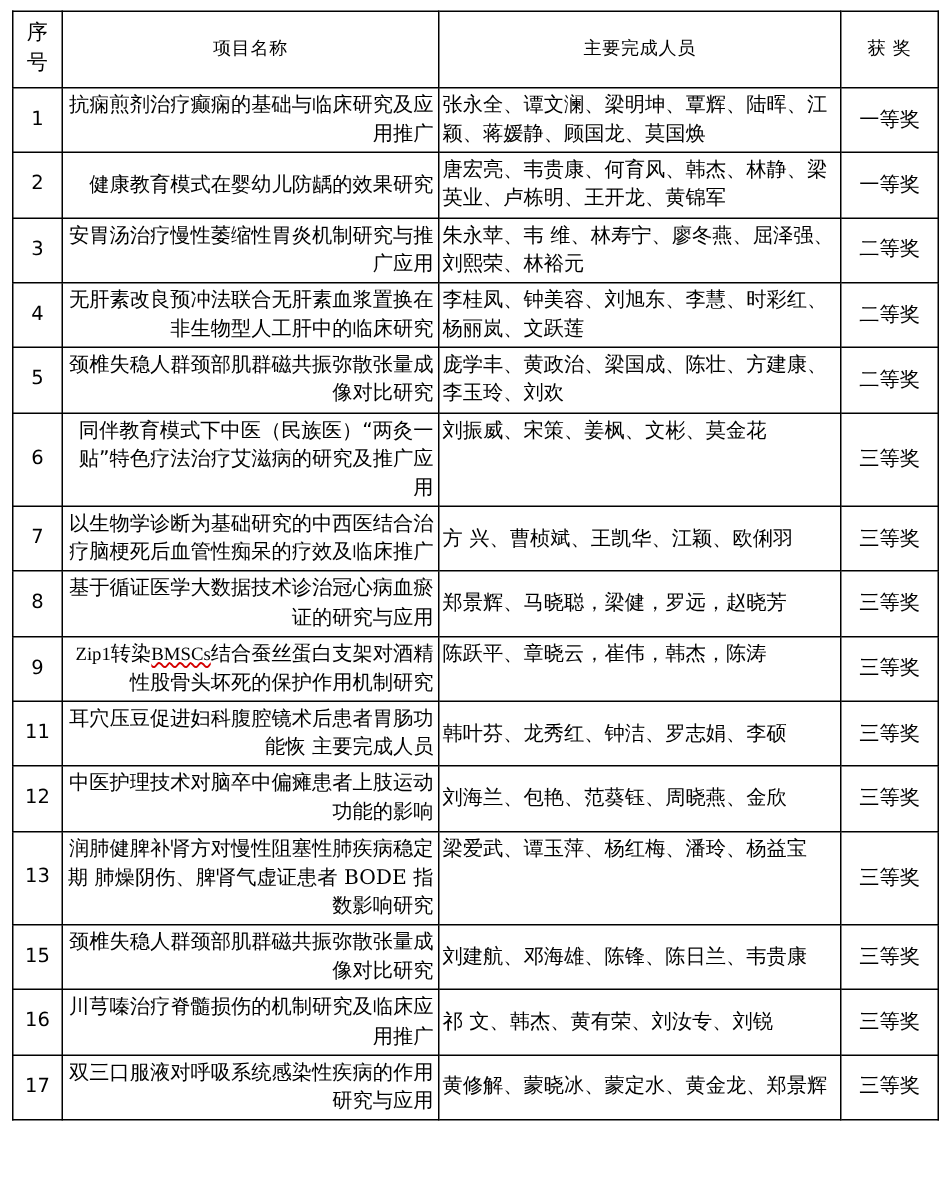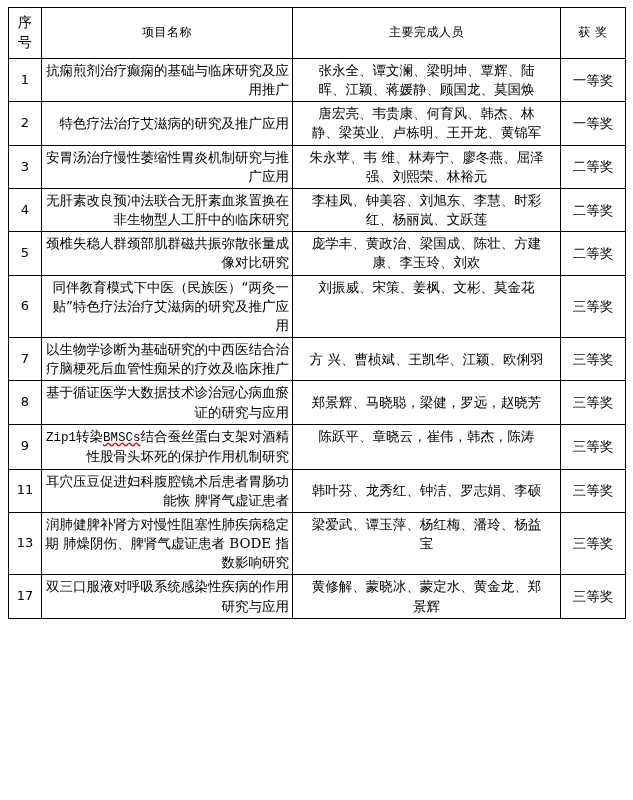--- a/index.html
+++ b/index.html
@@ -59,37 +59,37 @@
     text-align: center;
     font-size: 13px;
     vertical-align: middle;
   }
   tbody td.title {
     text-align: right;
     font-size: 13.5px;
     padding: 2px 3px;
   }
   tbody td.people {
-    text-align: center;
+    text-align: left;
     font-size: 13.5px;
-    padding: 2px 14px;
+    padding: 2px 2px;
   }
   tbody td.people.top {
     vertical-align: top;
   }
   tbody td.award {
     text-align: center;
     font-size: 13.5px;
     vertical-align: middle;
   }
   .latin {
     font-family: "DejaVu Serif", "Liberation Serif", serif;
   }
   .mono {
-    font-family: Liberation Mono, monospace;
+    font-family: Liberation Serif, serif;
     font-size: 12.5px;
   }
   .misspell {
     text-decoration: underline wavy #d40000;
     text-decoration-skip-ink: none;
   }
 </style>
 </head>
 <body>
 
@@ -114,21 +114,21 @@
     </thead>
     <tbody id="table-body">
         <tr>
           <td class="idx">1</td>
           <td class="title">抗痫煎剂治疗癫痫的基础与临床研究及应用推广</td>
           <td class="people">张永全、谭文澜、梁明坤、覃辉、陆晖、江颖、蒋媛静、顾国龙、莫国焕</td>
           <td class="award">一等奖</td>
         </tr>
         <tr>
           <td class="idx">2</td>
-          <td class="title">特色疗法治疗艾滋病的研究及推广应用</td>
+          <td class="title">健康教育模式在婴幼儿防龋的效果研究</td>
           <td class="people">唐宏亮、韦贵康、何育风、韩杰、林静、梁英业、卢栋明、王开龙、黄锦军</td>
           <td class="award">一等奖</td>
         </tr>
         <tr>
           <td class="idx">3</td>
           <td class="title">安胃汤治疗慢性萎缩性胃炎机制研究与推广应用</td>
           <td class="people">朱永苹、韦 维、林寿宁、廖冬燕、屈泽强、刘熙荣、林裕元</td>
           <td class="award">二等奖</td>
         </tr>
         <tr>
@@ -162,31 +162,49 @@
           <td class="award">三等奖</td>
         </tr>
         <tr>
           <td class="idx">9</td>
           <td class="title"><span class="mono">Zip1</span><span class="">转染</span><span class="mono misspell">BMSCs</span><span class="">结合蚕丝蛋白支架对酒精性股骨头坏死的保护作用机制研究</span></td>
           <td class="people top">陈跃平、章晓云，崔伟，韩杰，陈涛</td>
           <td class="award">三等奖</td>
         </tr>
         <tr>
           <td class="idx">11</td>
-          <td class="title">耳穴压豆促进妇科腹腔镜术后患者胃肠功能恢 脾肾气虚证患者</td>
+          <td class="title">耳穴压豆促进妇科腹腔镜术后患者胃肠功能恢 主要完成人员</td>
           <td class="people">韩叶芬、龙秀红、钟洁、罗志娟、李硕</td>
+          <td class="award">三等奖</td>
+        </tr>
+        <tr>
+          <td class="idx">12</td>
+          <td class="title">中医护理技术对脑卒中偏瘫患者上肢运动功能的影响</td>
+          <td class="people">刘海兰、包艳、范葵钰、周晓燕、金欣</td>
           <td class="award">三等奖</td>
         </tr>
         <tr>
           <td class="idx">13</td>
           <td class="title"><span class="">润肺健脾补肾方对慢性阻塞性肺疾病稳定期 肺燥阴伤、脾肾气虚证患者 </span><span class="latin">BODE</span><span class=""> 指数影响研究</span></td>
           <td class="people top">梁爱武、谭玉萍、杨红梅、潘玲、杨益宝</td>
           <td class="award">三等奖</td>
         </tr>
         <tr>
+          <td class="idx">15</td>
+          <td class="title">颈椎失稳人群颈部肌群磁共振弥散张量成像对比研究</td>
+          <td class="people">刘建航、邓海雄、陈锋、陈日兰、韦贵康</td>
+          <td class="award">三等奖</td>
+        </tr>
+        <tr>
+          <td class="idx">16</td>
+          <td class="title">川芎嗪治疗脊髓损伤的机制研究及临床应用推广</td>
+          <td class="people">祁 文、韩杰、黄有荣、刘汝专、刘锐</td>
+          <td class="award">三等奖</td>
+        </tr>
+        <tr>
           <td class="idx">17</td>
           <td class="title">双三口服液对呼吸系统感染性疾病的作用研究与应用</td>
           <td class="people">黄修解、蒙晓冰、蒙定水、黄金龙、郑景辉</td>
           <td class="award">三等奖</td>
         </tr>
       </tbody>
   </table>
 </div>
 
 </body></html>

